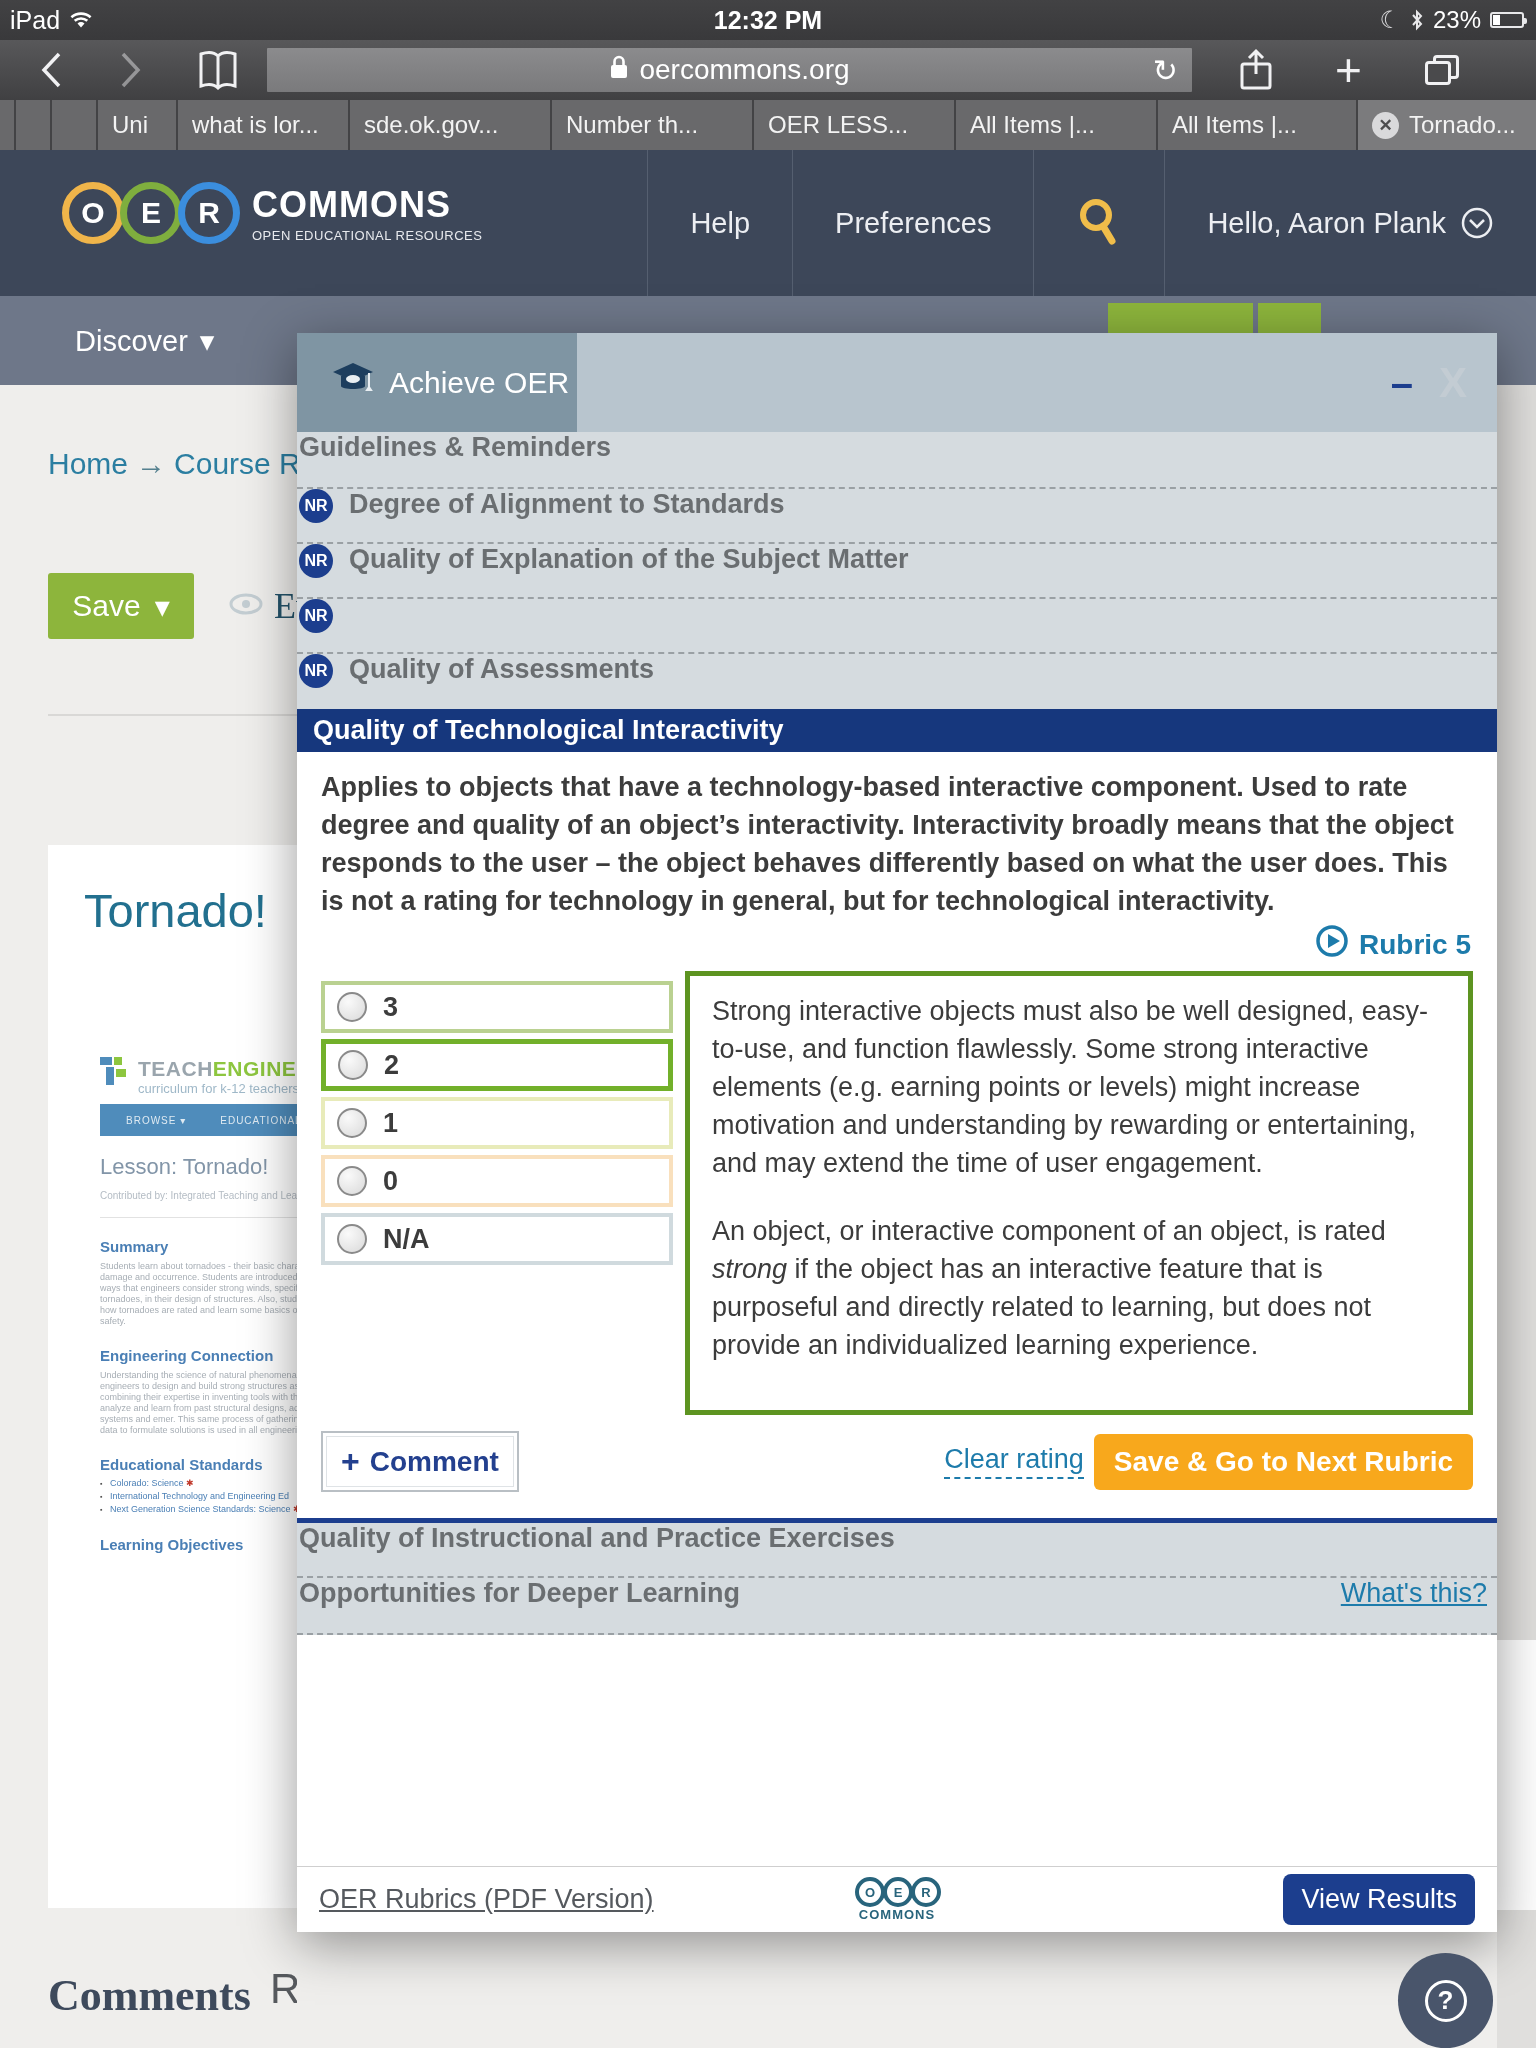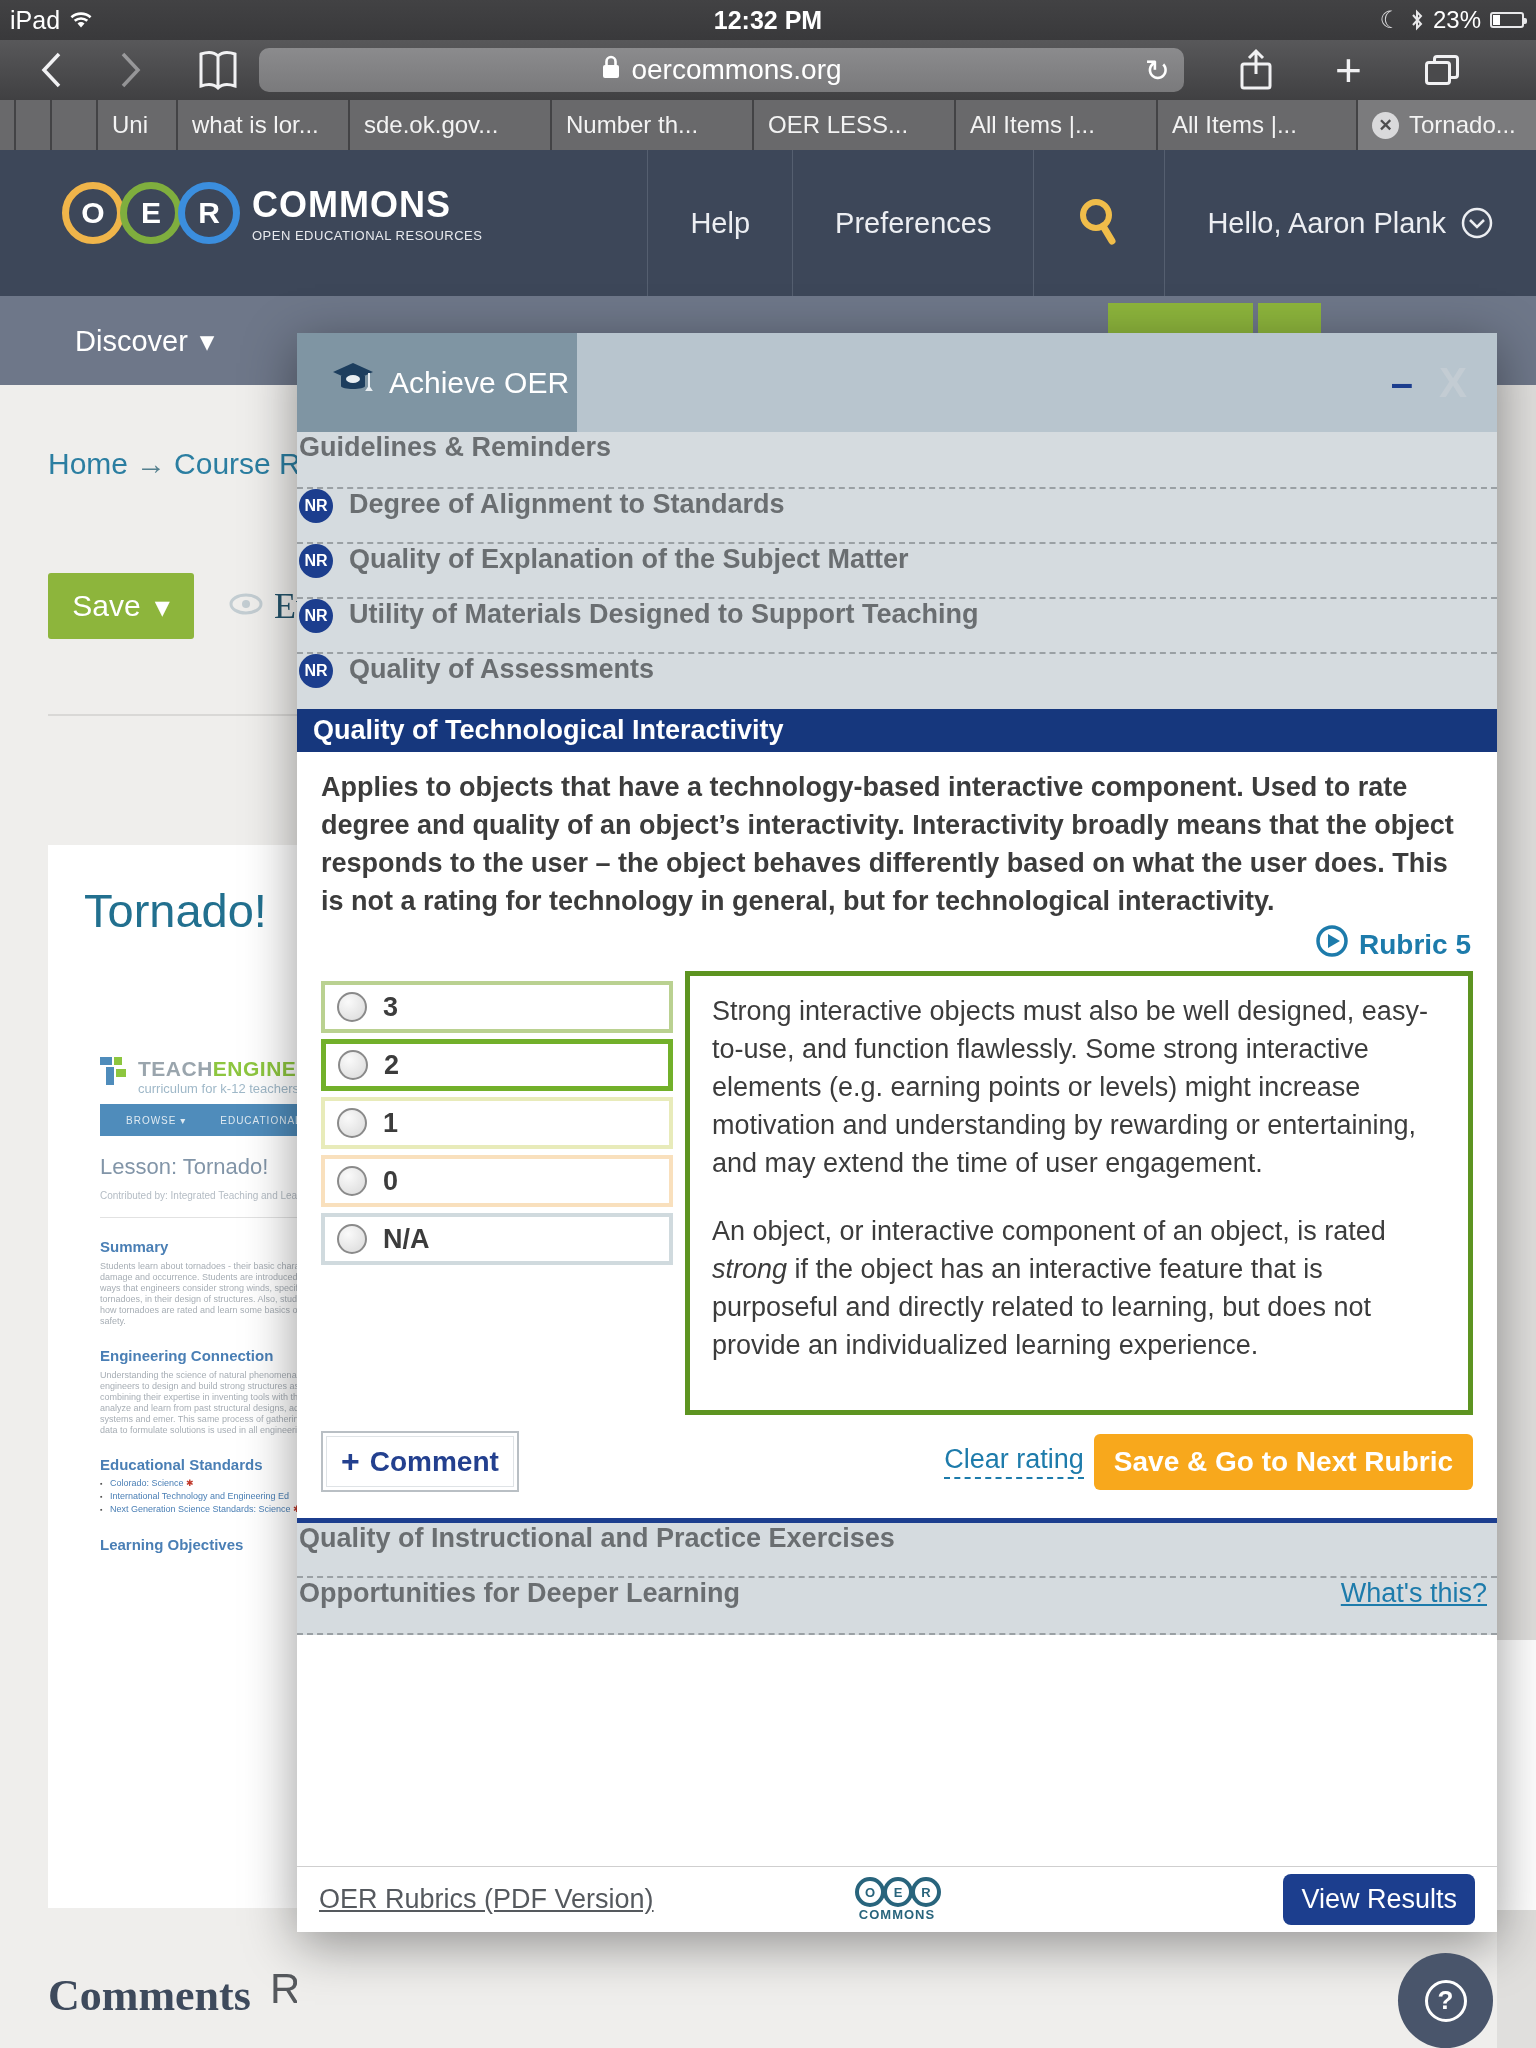--- a/index.html
+++ b/index.html
@@ -19,21 +19,21 @@
   .battery { width:34px; height:16px; border:2px solid #e8e8ea; border-radius:3px; position:relative; }
   .battery:after { content:""; position:absolute; right:-5px; top:4px; width:3px; height:6px; background:#e8e8ea; border-radius:0 2px 2px 0; }
   .battery .fill { position:absolute; left:1px; top:1px; bottom:1px; width:23%; background:#fff; }
   
   .toolbar { position:absolute; left:0; top:40px; width:1536px; height:60px;
     background:linear-gradient(#58585a,#404042); display:flex; align-items:center; }
   .tb-btn { color:#f1f1f3; display:flex; align-items:center; justify-content:center; }
   .chev-back { position:absolute; left:40px; }
   .chev-fwd { position:absolute; left:120px; opacity:.45; }
   .book { position:absolute; left:195px; }
-  .urlbar { position:absolute; left:259px; top:8px; width:925px; height:44px; border-radius:10px;
+  .urlbar { position:absolute; left:267px; top:8px; width:925px; height:44px; border-radius:1px;
     background:linear-gradient(#8b8b8d,#7a7a7c); display:flex; align-items:center; justify-content:center;
     color:#fff; font-size:28px; gap:10px; }
   .urlbar .reload { position:absolute; right:14px; font-size:30px; color:#fff; }
   .share { position:absolute; left:1238px; }
   .newtab { position:absolute; left:1335px; font-size:46px; font-weight:200; color:#f1f1f3; }
   .tabsbtn { position:absolute; left:1425px; width:34px; height:30px; }
   .tabsbtn .b { position:absolute; border:3px solid #f1f1f3; border-radius:4px; width:26px; height:24px; }
   .tabsbtn .b1 { right:0; top:0; } .tabsbtn .b2 { left:0; bottom:0; background:#4a4a4c; }
   
   .tabstrip { position:absolute; left:0; top:100px; width:1536px; height:50px; background:#4e4e50; display:flex; }
@@ -390,21 +390,20 @@
       <div class="acc-row h55">
         <span class="nr">NR</span>
         <span>Degree of Alignment to Standards</span>
       </div>
       <div class="acc-row h55">
         <span class="nr">NR</span>
         <span>Quality of Explanation of the Subject Matter</span>
       </div>
       <div class="acc-row h55">
         <span class="nr">NR</span>
-        <span>Utility of Materials Designed to Support Teaching</span>
       </div>
       <div class="acc-row h55" style="border-bottom:none">
         <span class="nr">NR</span>
         <span>Quality of Assessments</span>
       </div>
     </div>
 
     <div class="m-active-h">Quality of Technological Interactivity</div>
 
     <div class="m-content">

